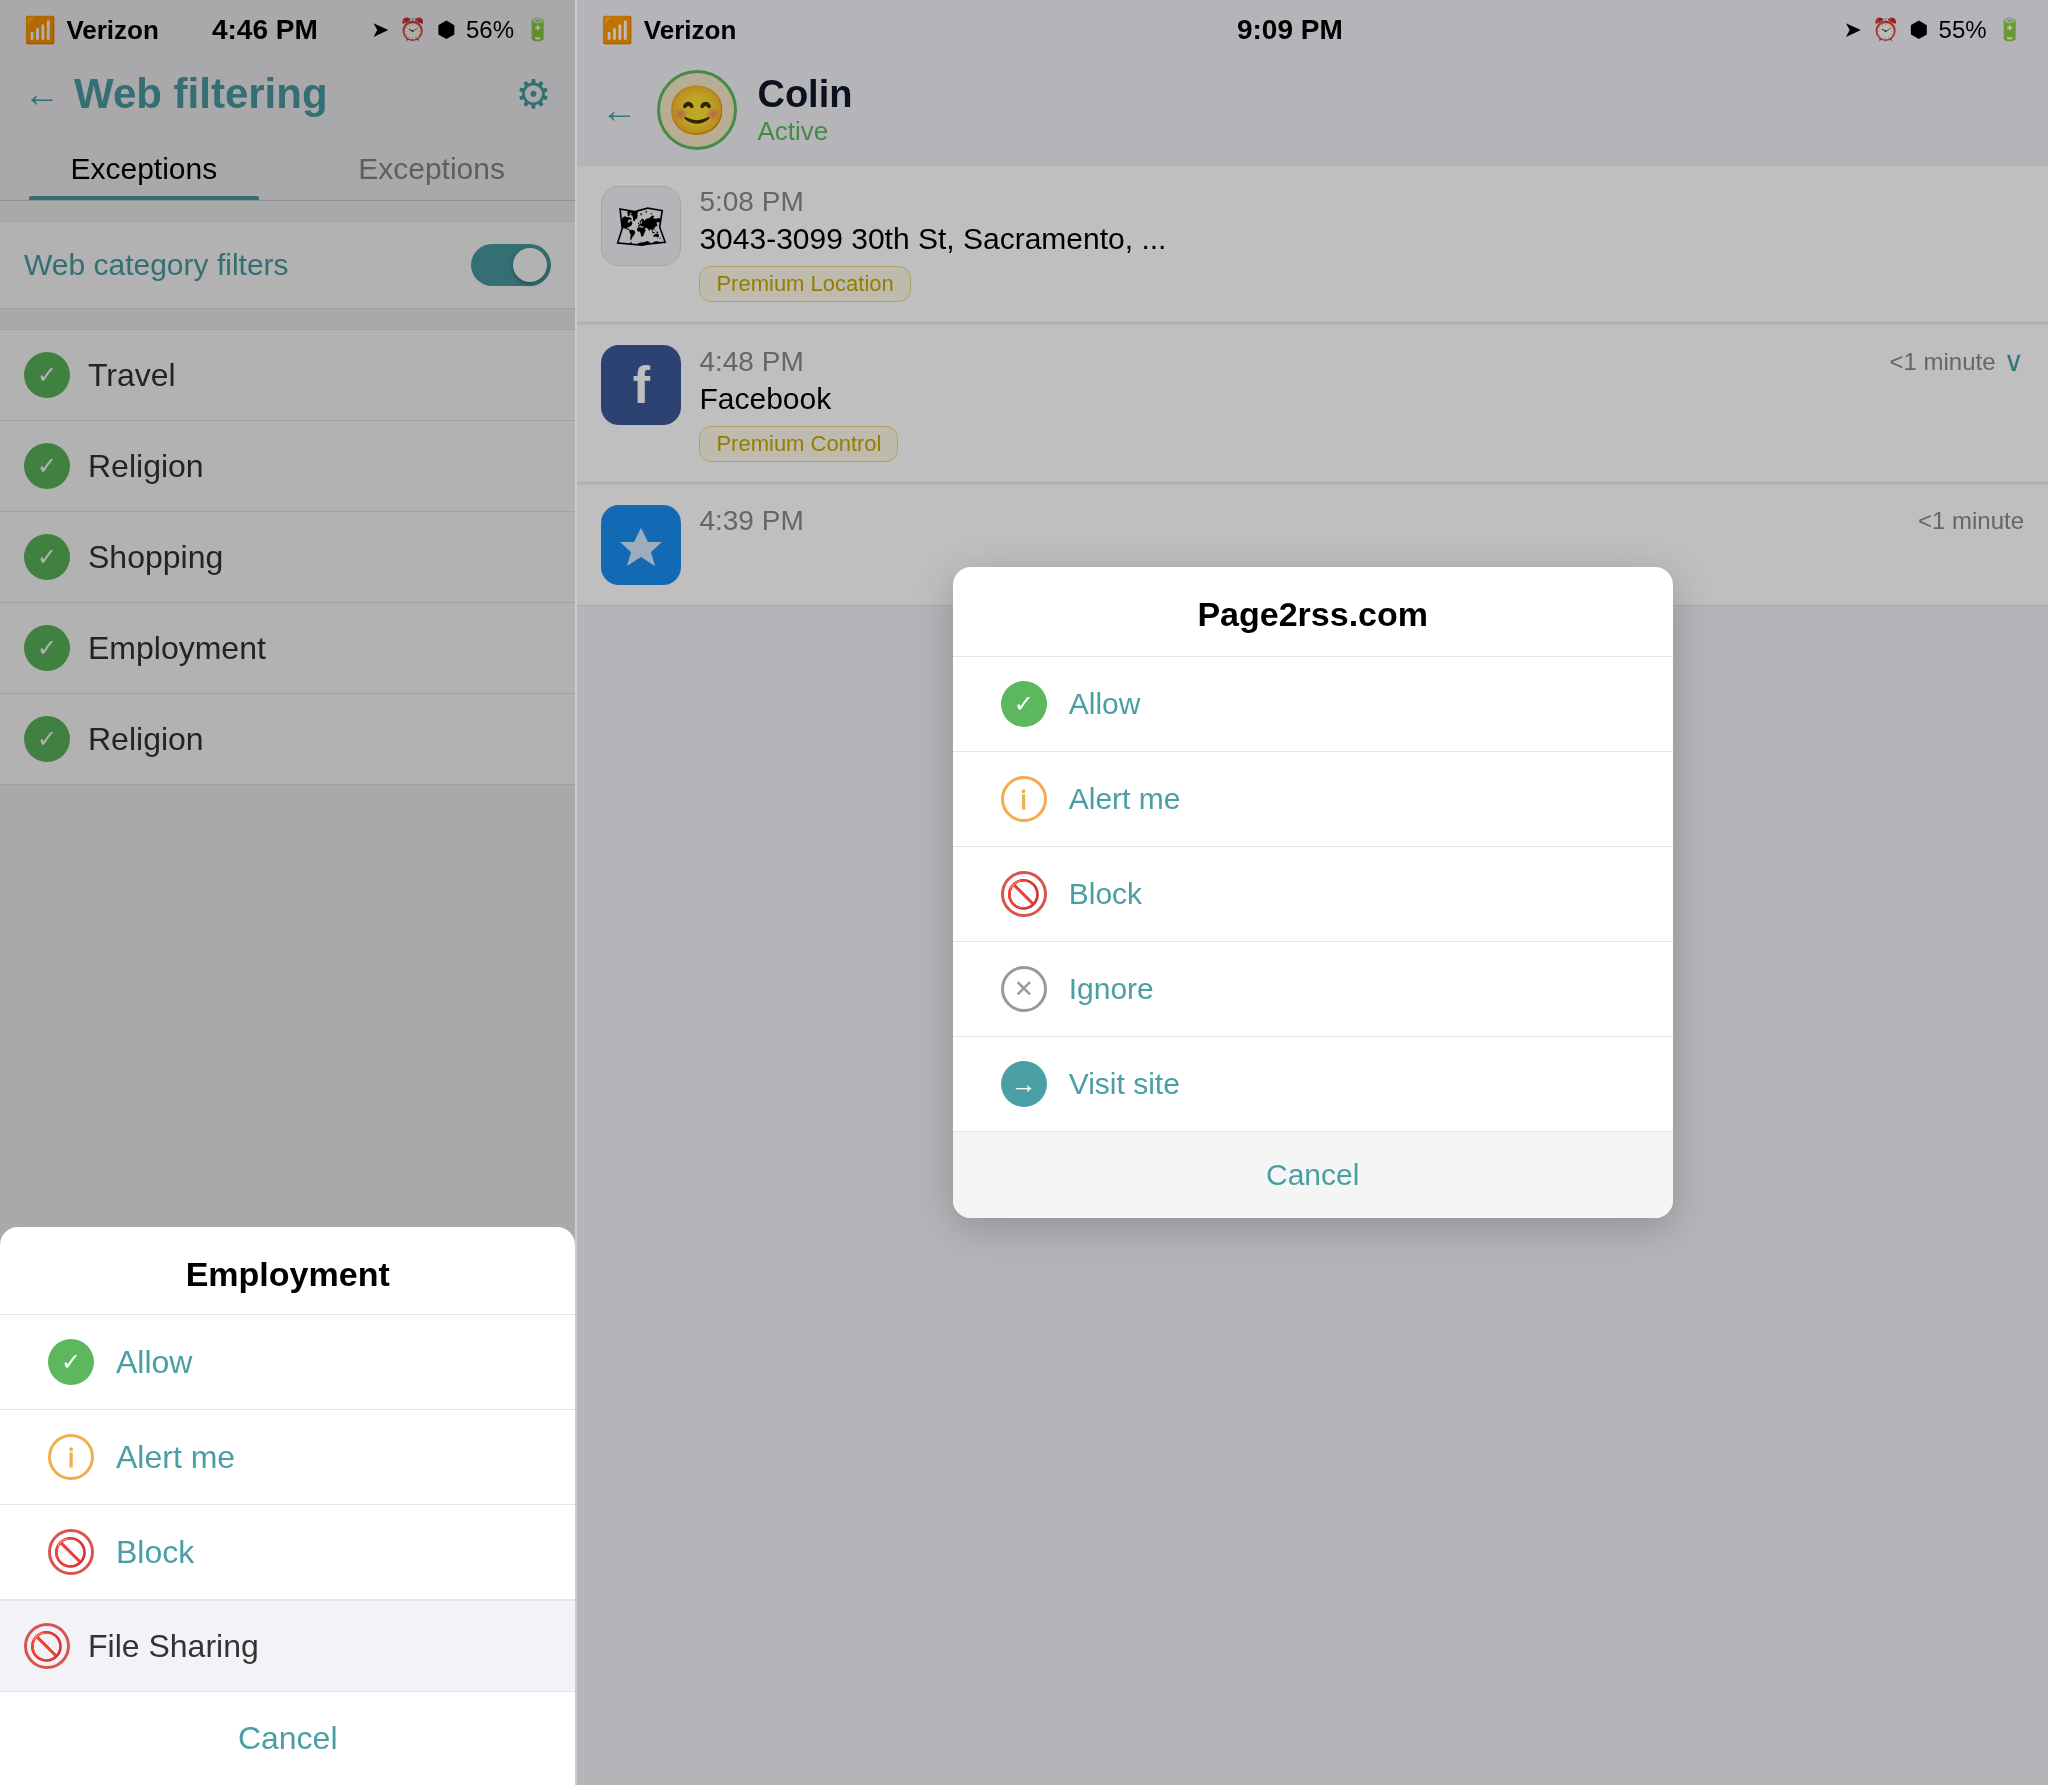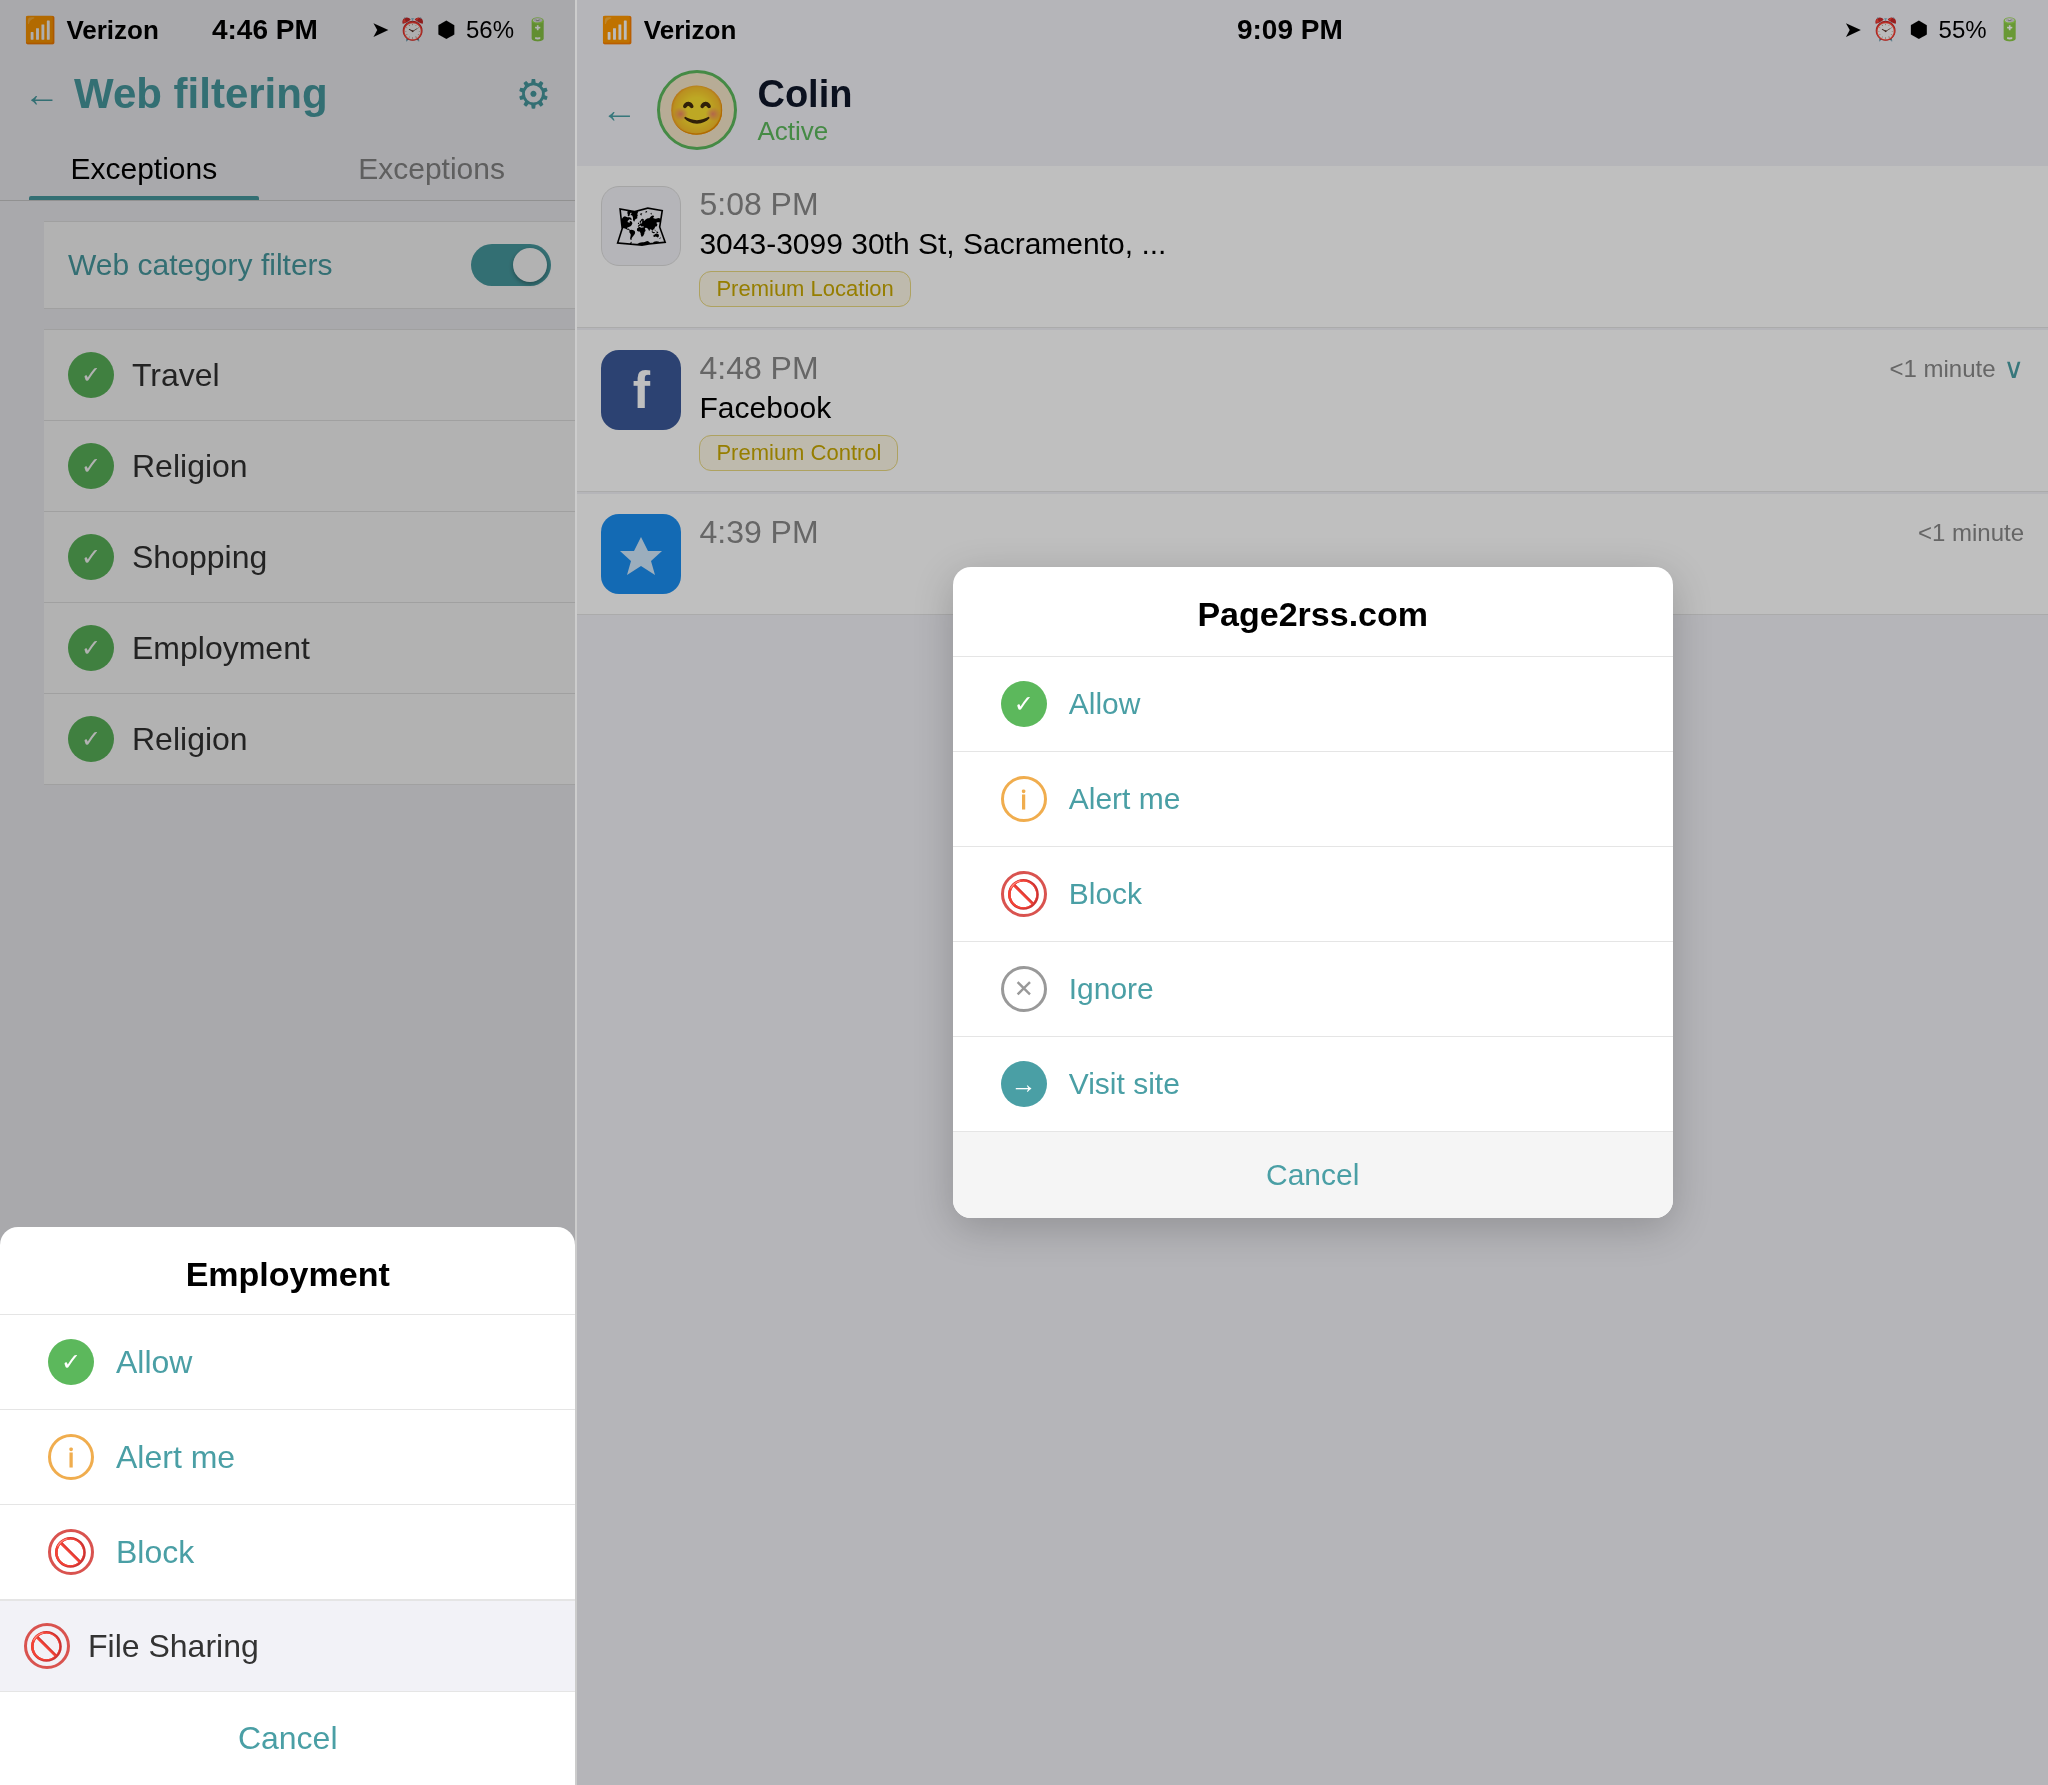--- a/index.html
+++ b/index.html
@@ -110,21 +110,20 @@
       height: 4px;
       background: #4a9fa5;
       border-radius: 2px 2px 0 0;
     }
 
     
     .content-left {
       flex: 1;
       overflow: hidden;
       position: relative;
-      margin-left: 44px;
     }
 
     .filter-toggle-row {
       display: flex;
       align-items: center;
       justify-content: space-between;
       padding: 22px 24px;
       background: #fff;
       margin-top: 20px;
       border-top: 1px solid #e5e5e5;
@@ -380,21 +379,21 @@
     }
     .activity-details {
       flex: 1;
     }
     .activity-time-row {
       display: flex;
       justify-content: space-between;
       align-items: center;
     }
     .activity-time {
-      font-size: 32px;
+      font-size: 28px;
       color: #888;
     }
     .activity-duration {
       font-size: 24px;
       color: #888;
       display: flex;
       align-items: center;
       gap: 8px;
     }
     .chevron-down {

